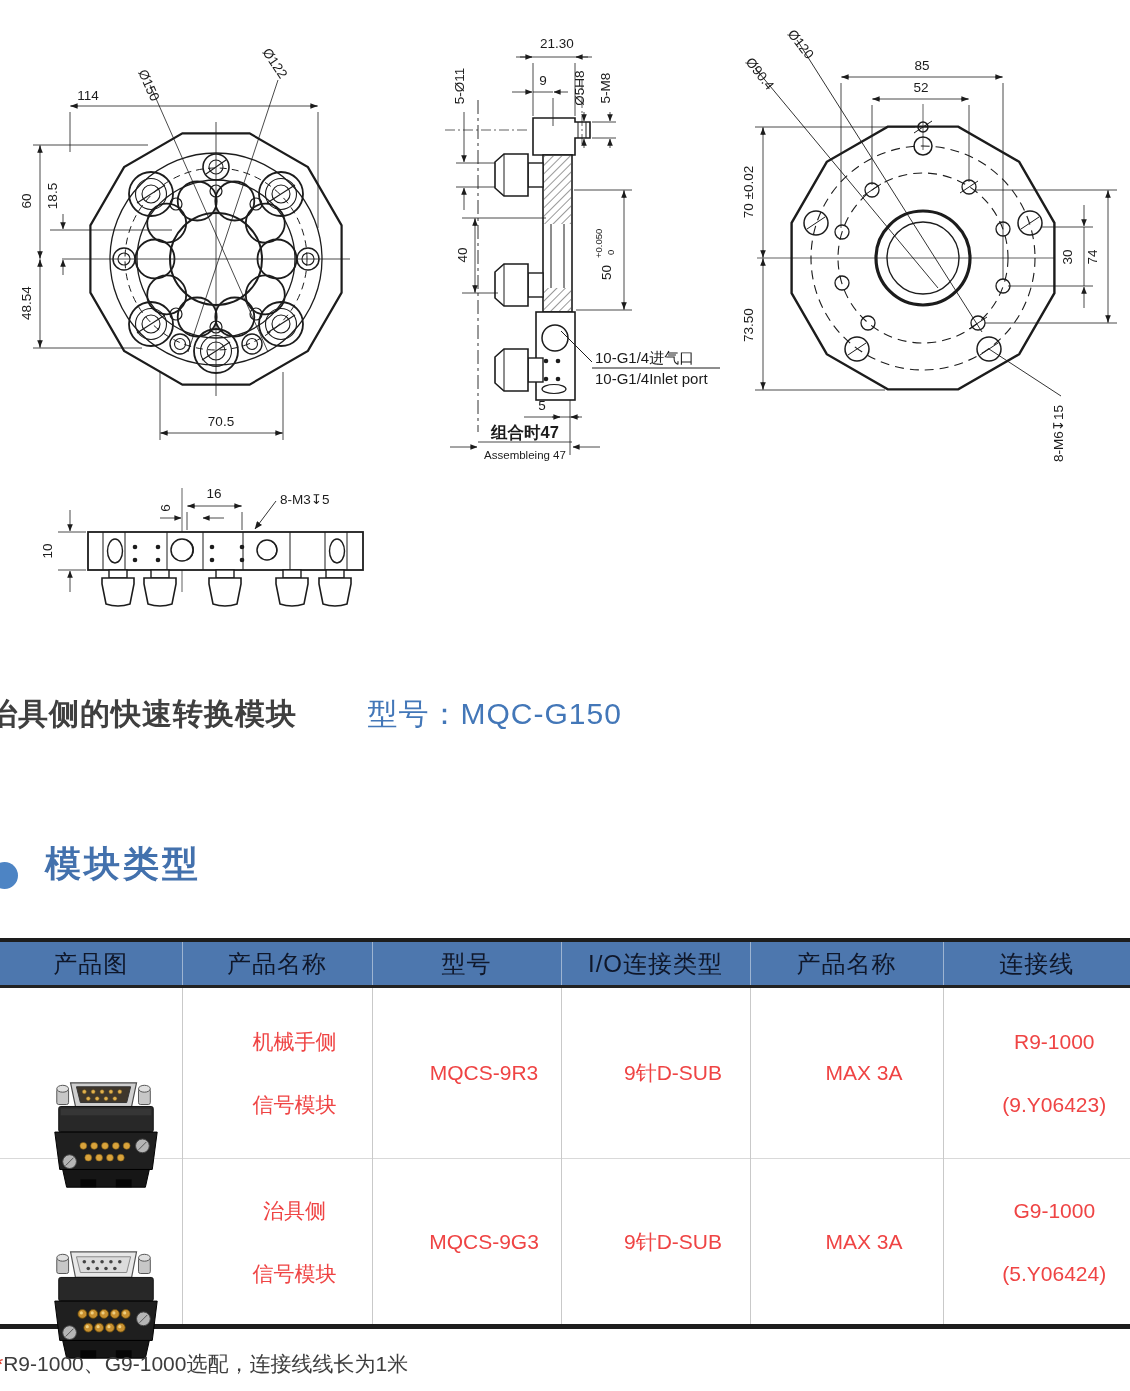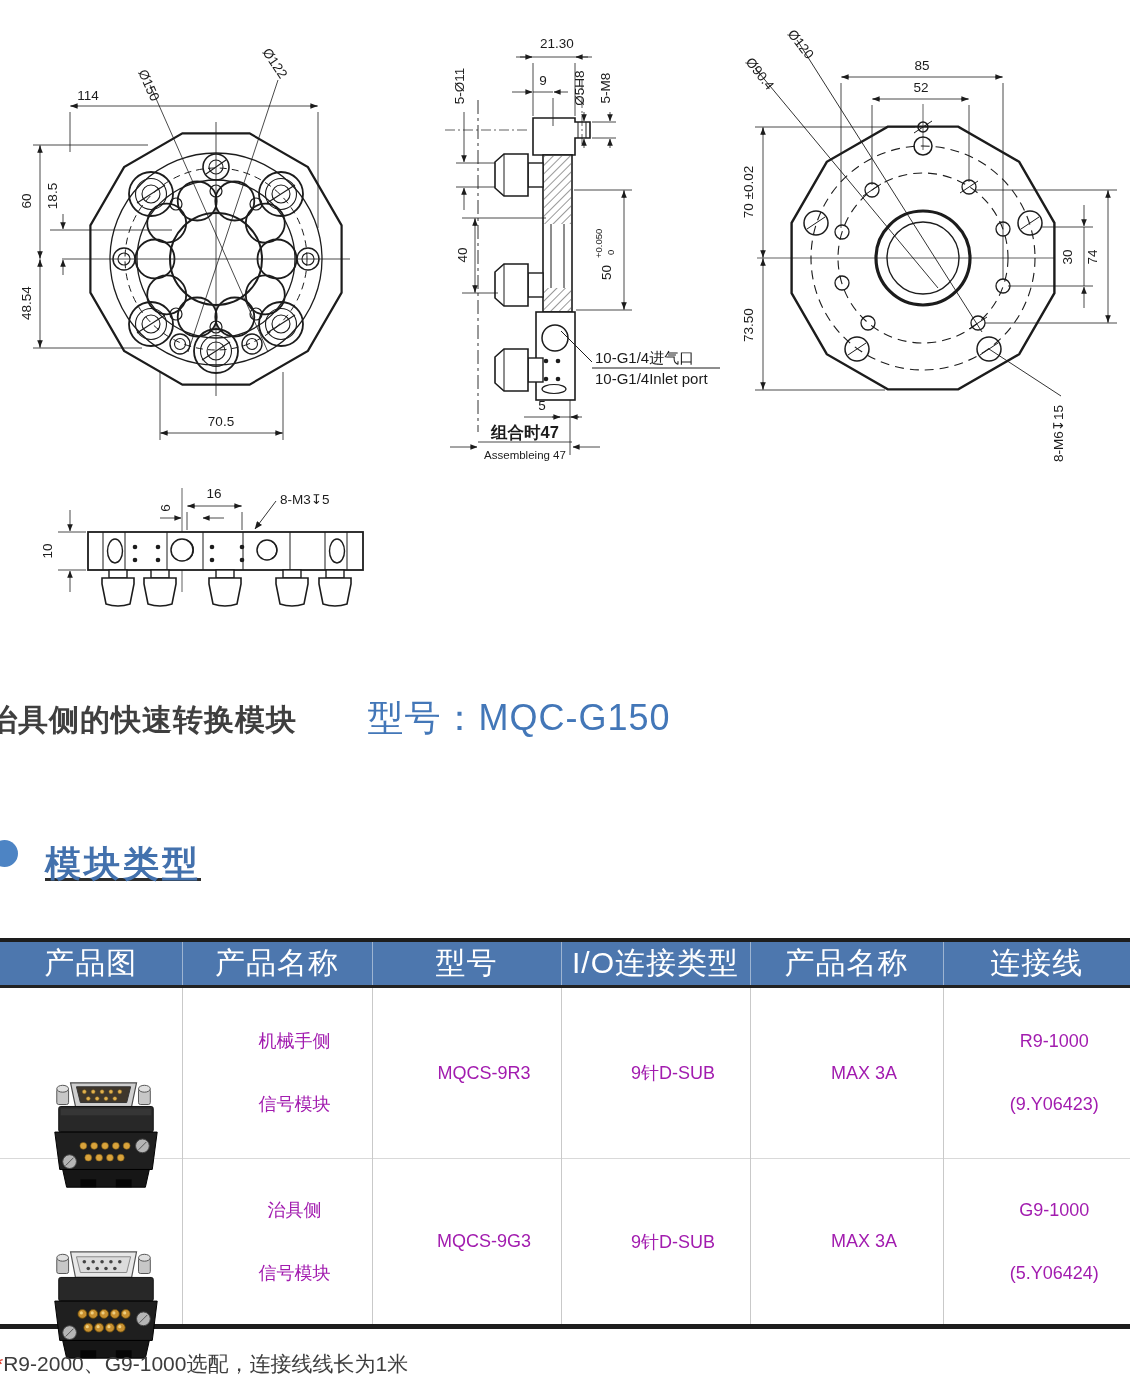--- a/index.html
+++ b/index.html
@@ -9,32 +9,32 @@
   svg .ln{stroke:#1c1c1c;fill:none;}
   svg text{font-family:"Liberation Sans",sans-serif;fill:#1c1c1c;}
   .dim{font-size:13.5px;}
   .dimS{font-size:9.5px;}
   .dimCN{font-size:16.5px;font-weight:bold;}
   .dimEN{font-size:11.5px;}
   .dimL{font-size:15px;}
 
   .title-row{position:absolute;top:694px;left:0;white-space:nowrap;}
   .title-cn{font-size:30px;font-weight:600;color:#3f3f3f;margin-left:-13px;letter-spacing:1px;}
-  .title-model{font-size:36px;font-weight:500;color:#4377b8;margin-left:66px;letter-spacing:1px;}
-
-  .section-header{position:absolute;top:840px;left:0;display:flex;align-items:flex-start;text-decoration:underline;}
+  .title-model{font-size:30px;font-weight:500;color:#4377b8;margin-left:66px;letter-spacing:1px;}
+
+  .section-header{position:absolute;top:840px;left:0;display:flex;align-items:flex-end;}
   .bullet{width:27px;height:27px;border-radius:50%;background:#4d84c4;margin-left:-9px;flex:none;}
   .section-title{font-size:36px;font-weight:bold;color:#4371ad;margin:0 0 0 27px;letter-spacing:3px;}
 
   table.spec{position:absolute;top:938px;left:0;width:1130px;border-collapse:collapse;table-layout:fixed;
              border-top:4px solid #1d1d1d;border-bottom:5px solid #1d1d1d;}
-  table.spec th{background:#4d77ae;color:#ffffff;font-size:30px;font-weight:normal;height:41px;
+  table.spec th{background:#4d77ae;color:#0f172a;font-size:24px;font-weight:normal;height:41px;
                 border-bottom:3px solid #222;letter-spacing:1px;}
   table.spec th + th{border-left:1px solid rgba(255,255,255,0.45);}
-  table.spec td{text-align:center;vertical-align:middle;font-size:18px;color:#a21caf;background:#fff;padding-left:36px;}
+  table.spec td{text-align:center;vertical-align:middle;font-size:21px;color:#ef4444;background:#fff;padding-left:36px;}
   table.spec td + td{border-left:1px solid #c9c9c9;}
   table.spec tr.r1 td{height:168px;}
   table.spec tr.r2 td{height:163px;border-top:1px solid #d9d9d9;margin-left:30px;}
   .two-line div{line-height:63px;}
   .cellsvg{display:block;margin:0 auto;}
 
   .footnote{position:absolute;top:1350px;left:0;font-size:21px;color:#3d3d3d;white-space:nowrap;}
   .footnote .star{color:#e02e1f;margin-left:-5px;}
 </style>
 </head>
@@ -541,16 +541,16 @@
             <div class="two-line">
           <div>G9-1000</div>
           <div>(5.Y06424)</div>
             </div>
         </td>
       </tr>
     </tbody>
   </table>
 
   <div class="footnote">
-    <span class="star">*</span><span>R9-2000、G9-1000选配，连接线线长为1米</span>
+    <span class="star">*</span><span>R9-1000、G9-1000选配，连接线线长为1米</span>
   </div>
 
 </div>
 
 </body></html>

